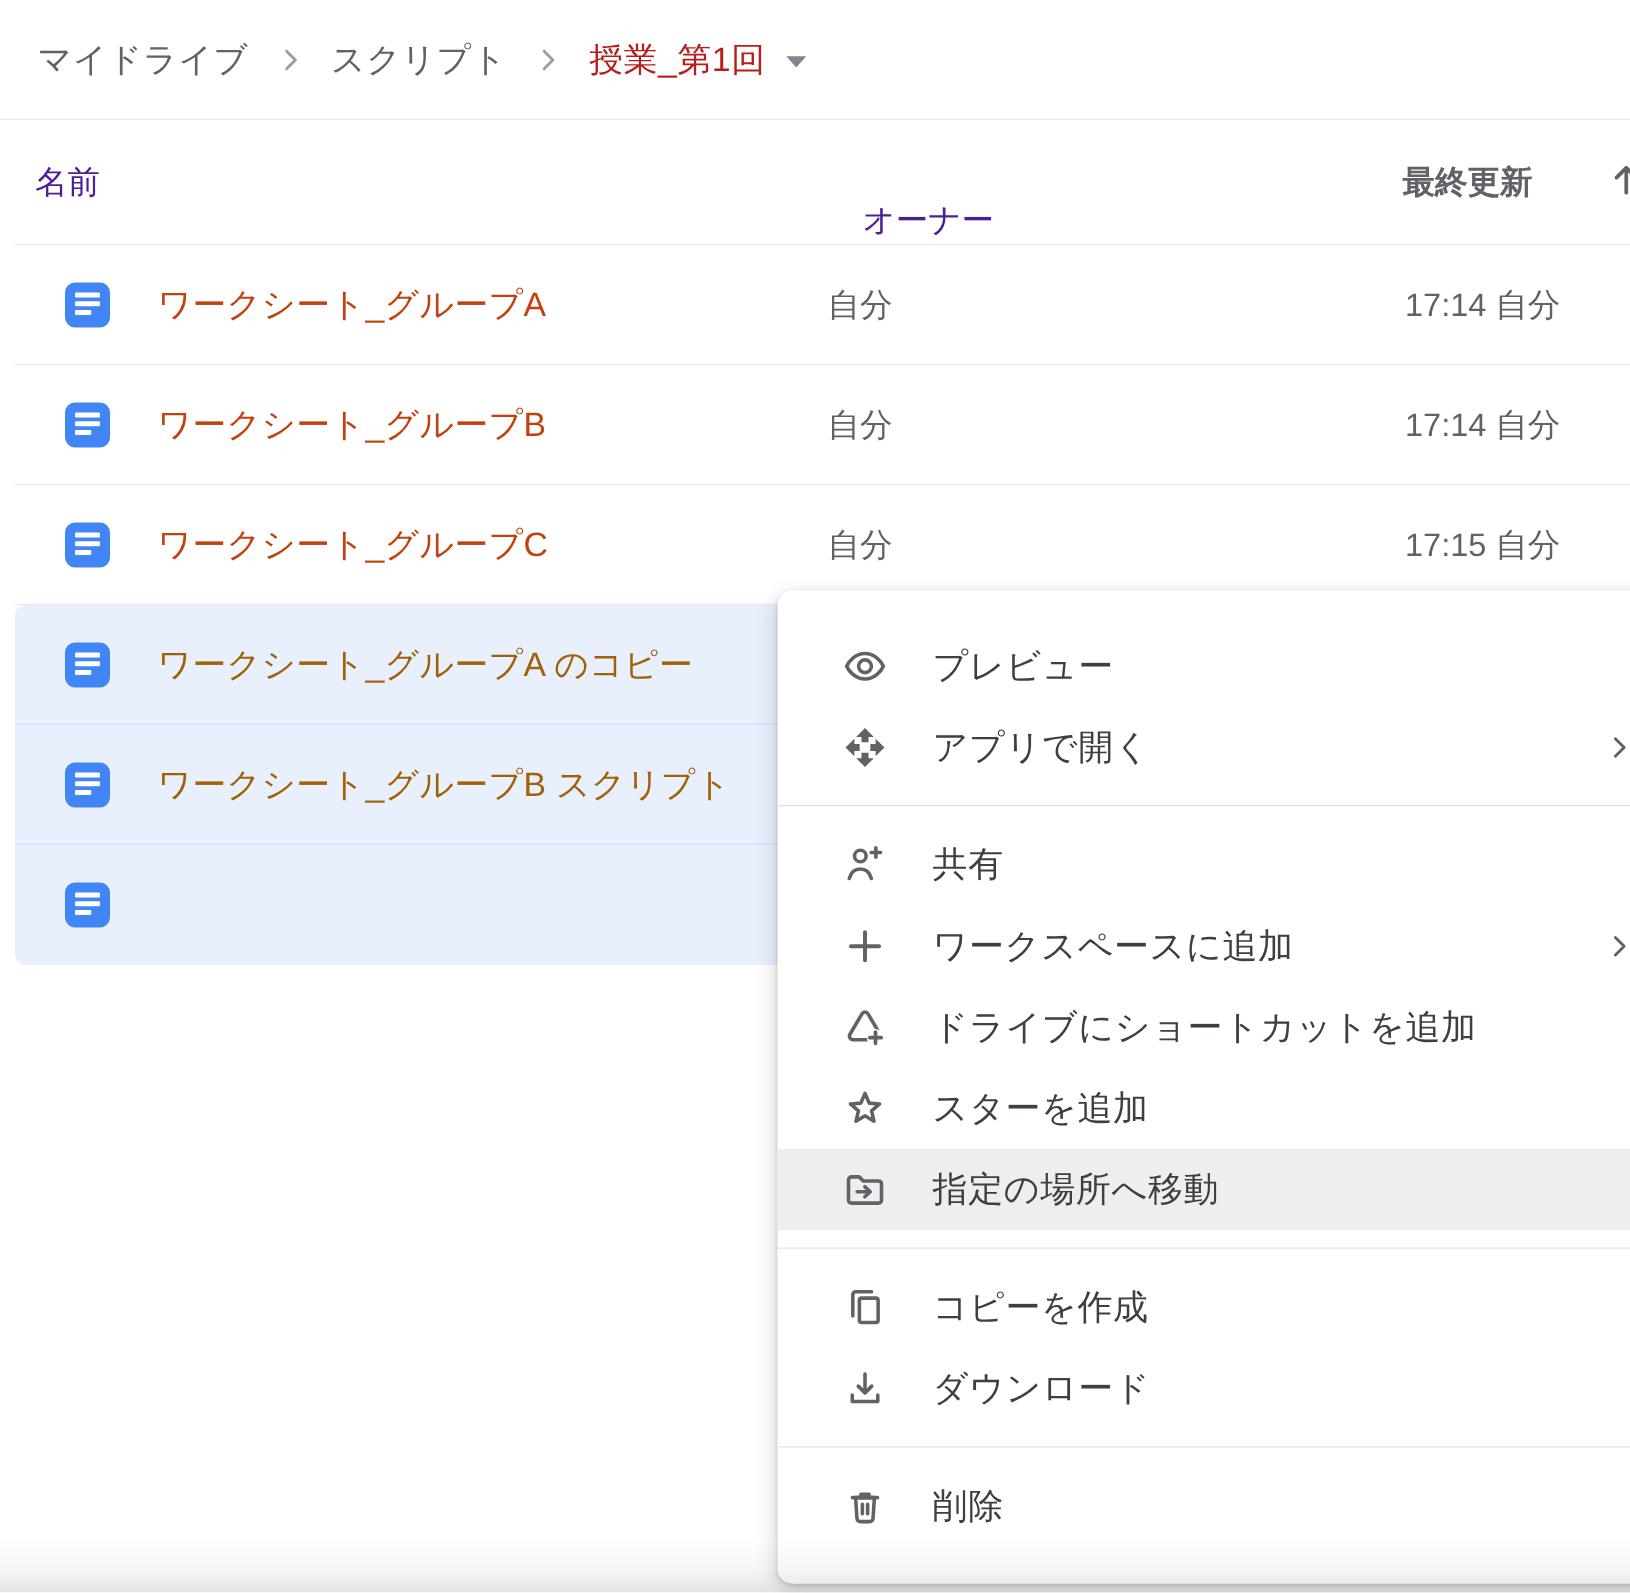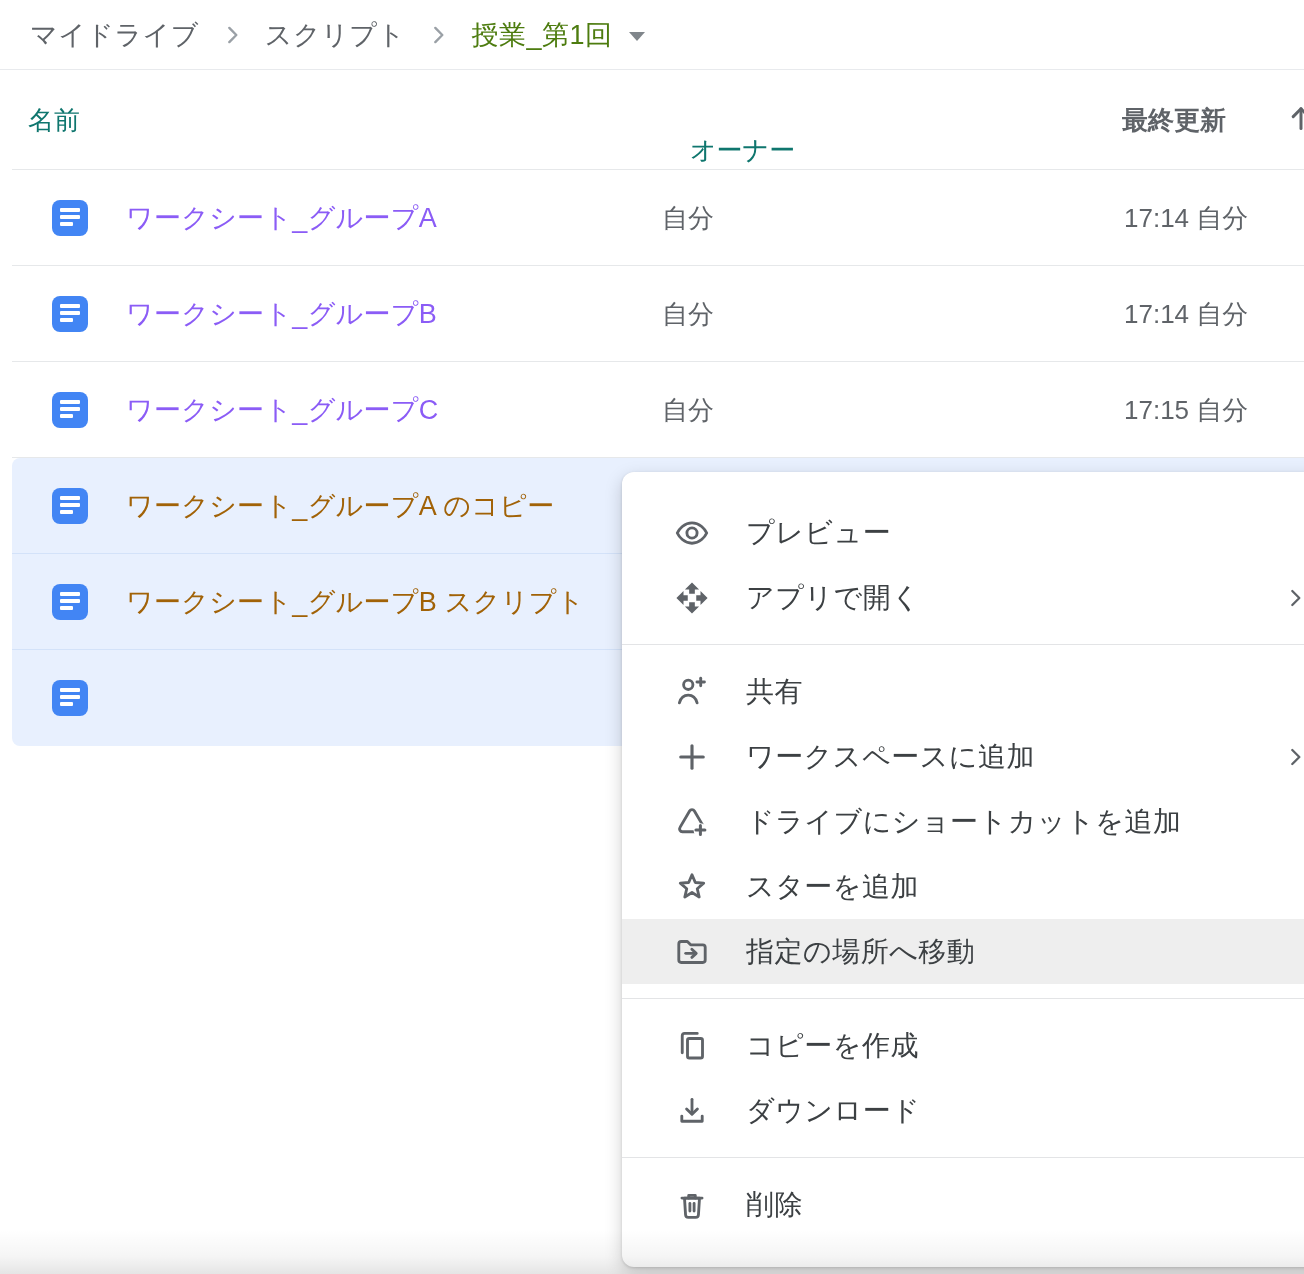--- a/index.html
+++ b/index.html
@@ -3,42 +3,42 @@
 <meta charset="utf-8">
 <style>
   html,body{margin:0;padding:0;}
   body{
     width:1304px;height:1274px;position:relative;overflow:hidden;
     background:#ffffff;
     font-family:"Liberation Sans","DejaVu Sans",sans-serif;
     color:#3c4043;
   }
   
-  .crumbbar{height:70px;display:flex;align-items:center;padding-left:30px;border-bottom:1px solid #e8eaed;box-sizing:border-box;}
+  .crumbbar{height:96px;display:flex;align-items:center;padding-left:30px;border-bottom:1px solid #e8eaed;box-sizing:border-box;}
   .crumb{font-size:27px;color:#5f6368;letter-spacing:.5px;cursor:pointer;}
-  .crumb.current{color:#4d7c0f;}
+  .crumb.current{color:#b91c1c;}
   .crumb-sep{color:#9aa0a6;margin:0 20px;display:flex;align-items:center;}
   .caret-down{width:0;height:0;border-left:8px solid transparent;border-right:8px solid transparent;border-top:9px solid #80868b;margin-left:16px;margin-top:4px;}
   
   .listhead{position:relative;height:100px;}
-  .h-col{position:absolute;top:50%;transform:translateY(-50%);font-size:26px;color:#0f766e;}
+  .h-col{position:absolute;top:50%;transform:translateY(-50%);font-size:26px;color:#4c1d95;}
   .h-name{left:28px;}
   .h-owner{left:690px;margin-top:30px;}
   .h-mod{left:1122px;color:#5f6368;font-weight:700;}
   .h-sort{position:absolute;left:1284px;top:50%;transform:translateY(-50%);}
   .hline{position:absolute;bottom:0;left:12px;right:0;height:1px;background:#e6e8ea;}
   
   .row{position:relative;height:96px;display:flex;align-items:center;padding-left:52px;box-sizing:border-box;}
   .row-line{position:absolute;bottom:0;left:12px;right:0;height:1px;background:#e6e8ea;}
   .docicon{width:36px;height:36px;border-radius:8px;background:#4285f4;flex:0 0 auto;position:relative;}
   .docicon i{position:absolute;left:8px;height:4px;background:#ffffff;border-radius:1px;display:block;}
   .docicon i:nth-child(1){top:8px;width:20px;}
   .docicon i:nth-child(2){top:15px;width:20px;}
   .docicon i:nth-child(3){top:22px;width:13px;}
-  .fname{margin-left:38px;font-size:27px;font-weight:500;color:#8b5cf6;letter-spacing:.3px;}
+  .fname{margin-left:38px;font-size:27px;font-weight:500;color:#c2410c;letter-spacing:.3px;}
   .owner{position:absolute;left:662px;font-size:26px;color:#5f6368;}
   .modified{position:absolute;left:1124px;font-size:26px;color:#5f6368;}
   
   .sel-block{margin-left:12px;background:#e8f0fe;border-radius:8px 0 0 8px;}
   .sel-block .row{padding-left:40px;}
   .sel-block .fname{color:#a16207;}
   .sel-block .row-line{left:0;background:rgba(25,103,210,0.10);}
   
   .menu{
     position:absolute;left:622px;top:472px;width:748px;box-sizing:border-box;

